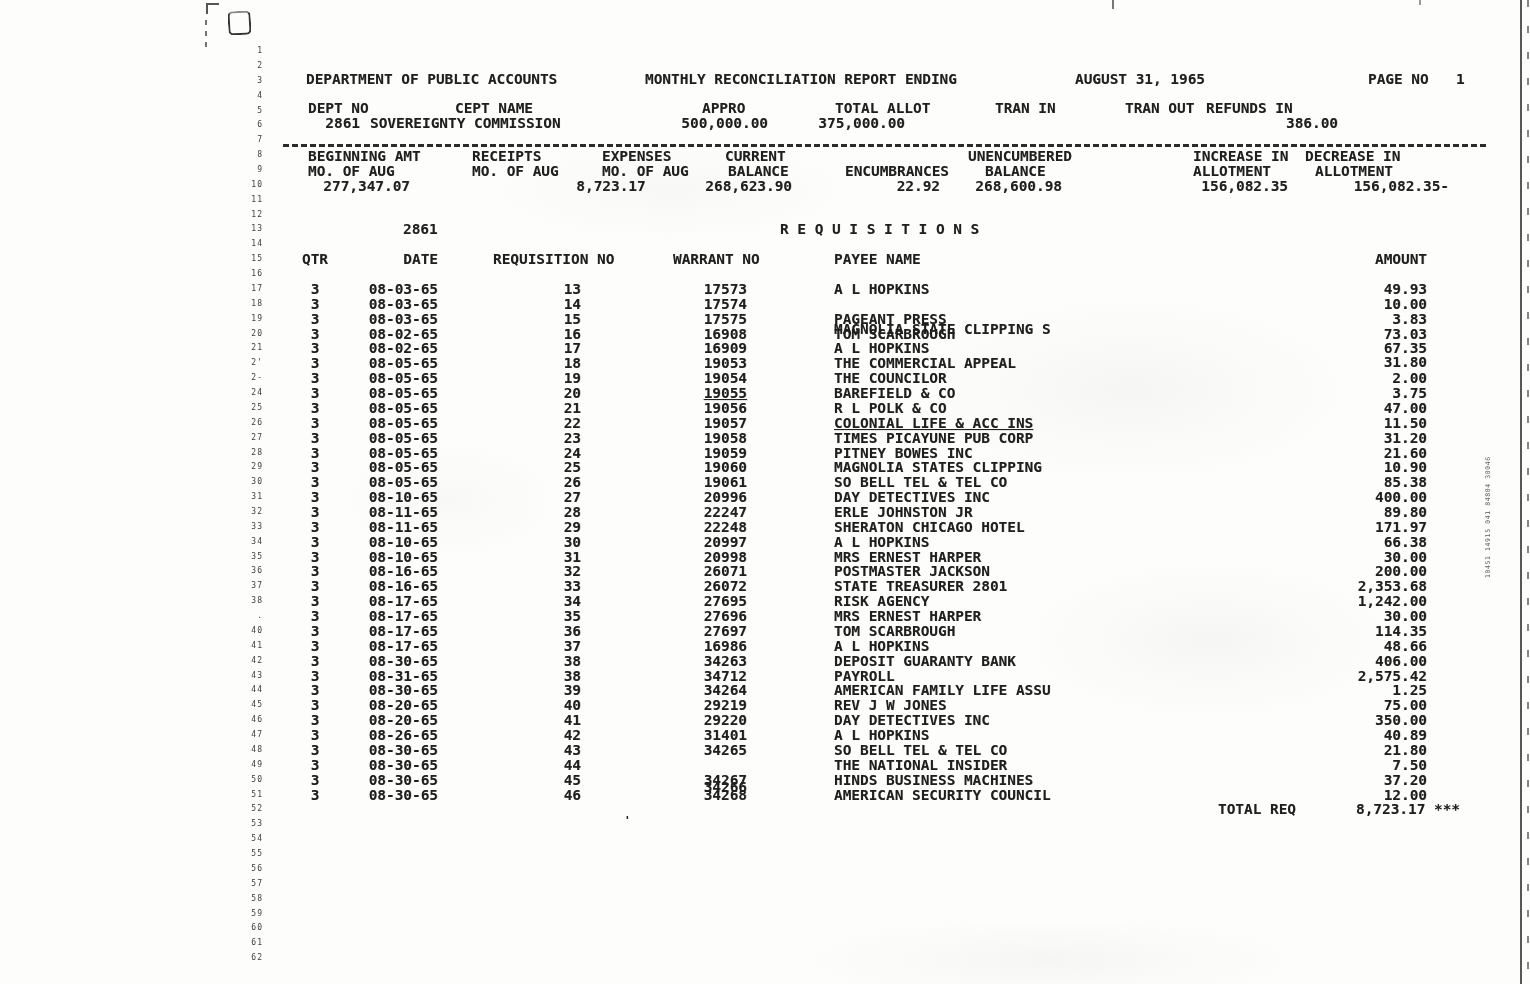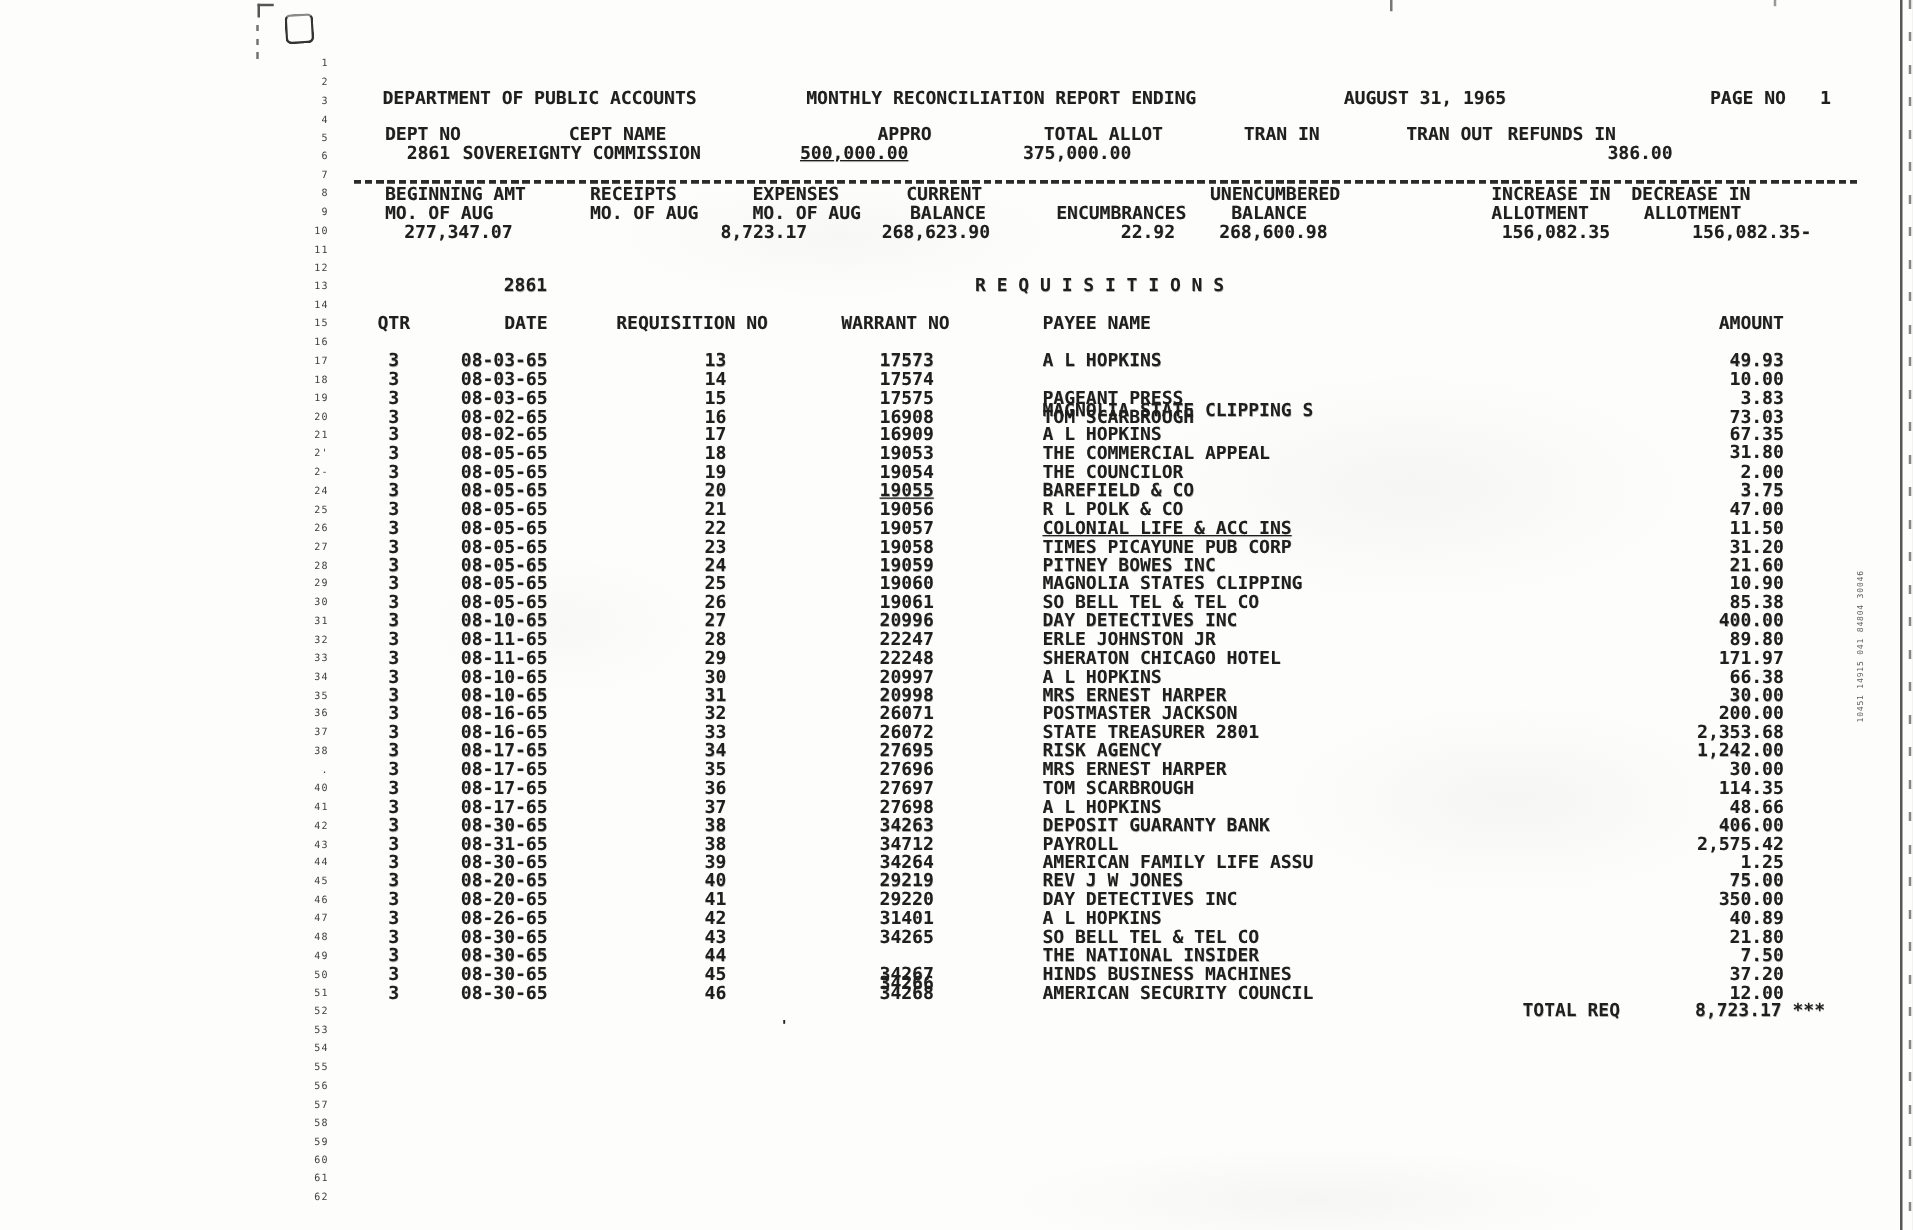--- a/index.html
+++ b/index.html
@@ -31,21 +31,21 @@
   .c-warrant{left:645px; width:102px; text-align:right;}
   .h-warrant{left:673px;}
   .c-payee{left:834px;}
   .c-amount{left:1277px; width:150px; text-align:right;}
   .total-label{left:1218px;}
   .total-amount{left:1277px; width:183px; text-align:right;}
   
   .h5-deptno{left:308px;} .h5-deptname{left:455px;} .h5-appro{left:702px;}
   .h5-total{left:835px;} .h5-tranin{left:995px;} .h5-tranout{left:1125px;} .h5-refunds{left:1206px;}
   .v6-deptno{left:310px;width:50px;text-align:right;} .v6-name{left:370px;}
-  .v6-appro{left:640px;width:128px;text-align:left;text-decoration:underline;}
+  .v6-appro{left:640px;width:128px;text-align:right;}
   .v6-total{left:777px;width:128px;text-align:right;}
   .v6-refunds{left:1210px;width:128px;text-align:right;}
   
   .b1{left:308px;}.b2{left:472px;}.b3{left:602px;}.b4{left:725px;}
   .b6{left:968px;}.b7{left:1193px;}.b8{left:1305px;}
   .m1{left:308px;}.m2{left:472px;}.m3{left:602px;}.m4{left:728px;}
   .m5{left:845px;}.m6{left:985px;}.m7{left:1193px;}.m8{left:1315px;}
   .bv{width:132px;text-align:right;}
   .v1{left:278px;}.v2{left:545px;text-align:center;}.v3{left:660px;}.v4{left:808px;}
   .v5{left:930px;}.v6{left:1156px;}.v7{left:1317px;}
@@ -431,21 +431,21 @@
         <span class="t c-date" style="top: 623.9px;">08-17-65</span>
         <span class="t c-reqno" style="top: 623.9px;">36</span>
         <span class="t c-warrant" style="top: 623.9px;">27697</span>
         <span class="t c-payee" style="top: 623.9px;">TOM SCARBROUGH</span>
         <span class="t c-amount" style="top: 623.9px;">114.35</span>
       </div>
       <div>
         <span class="t c-qtr" style="top: 638.8px;">3</span>
         <span class="t c-date" style="top: 638.8px;">08-17-65</span>
         <span class="t c-reqno" style="top: 638.8px;">37</span>
-        <span class="t c-warrant" style="top: 638.8px;">27698</span>
+        <span class="t c-warrant" style="top: 638.8px;">16986</span>
         <span class="t c-payee" style="top: 638.8px;">A L HOPKINS</span>
         <span class="t c-amount" style="top: 638.8px;">48.66</span>
       </div>
       <div>
         <span class="t c-qtr" style="top: 653.7px;">3</span>
         <span class="t c-date" style="top: 653.7px;">08-30-65</span>
         <span class="t c-reqno" style="top: 653.7px;">38</span>
         <span class="t c-warrant" style="top: 653.7px;">34263</span>
         <span class="t c-payee" style="top: 653.7px;">DEPOSIT GUARANTY BANK</span>
         <span class="t c-amount" style="top: 653.7px;">406.00</span>

